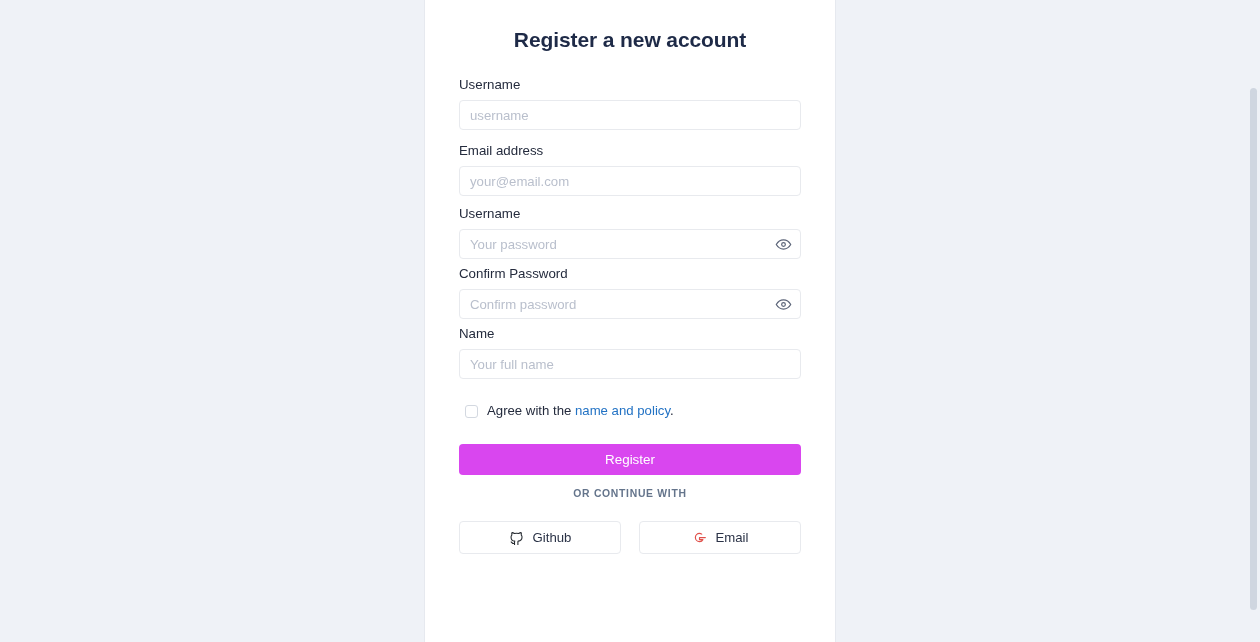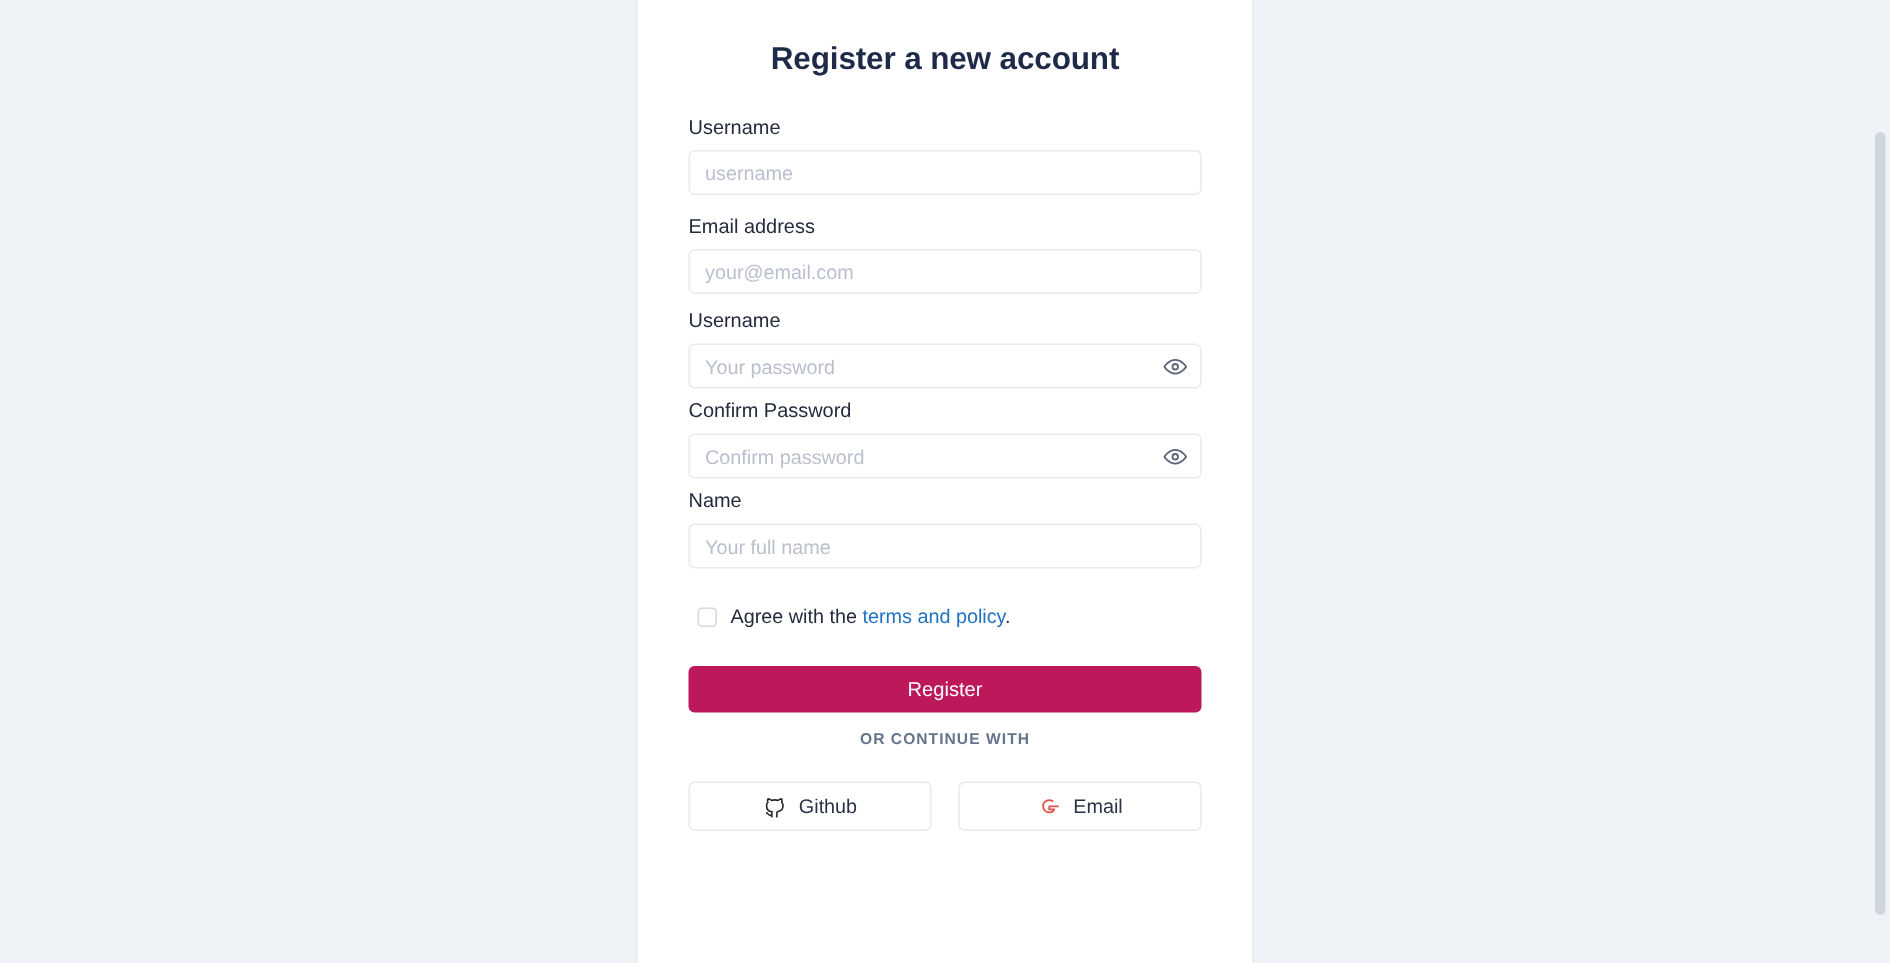--- a/index.html
+++ b/index.html
@@ -141,21 +141,21 @@
     text-decoration: none;
     cursor: pointer;
   }
 
   
   .register-btn {
     display: block;
     width: 100%;
     height: 31px;
     margin-top: 24px;
-    background: #be185d;
+    background: #d946ef;
     border: none;
     border-radius: 4px;
     color: #ffffff;
     font-size: 13.4px;
     font-family: "Liberation Sans", sans-serif;
     cursor: pointer;
     line-height: 31px;
     padding: 0;
   }
 
@@ -274,21 +274,21 @@
 
       <div class="field gap-name">
         <label class="field-label">Name</label>
         <div class="input-wrap">
           <input class="text-input" type="text" placeholder="Your full name" style="">
         </div>
       </div>
 
       <div class="terms-row">
         <input class="checkbox" type="checkbox" style="">
-        <span class="terms-text"><span>Agree with the </span><a class="terms-link" href="#">terms and policy</a><span>.</span></span>
+        <span class="terms-text"><span>Agree with the </span><a class="terms-link" href="#">name and policy</a><span>.</span></span>
       </div>
 
       <button class="register-btn">Register</button>
 
       <div class="divider">OR CONTINUE WITH</div>
 
       <div class="social-row">
 
         <button class="social-btn">
           <span class="social-ico">

